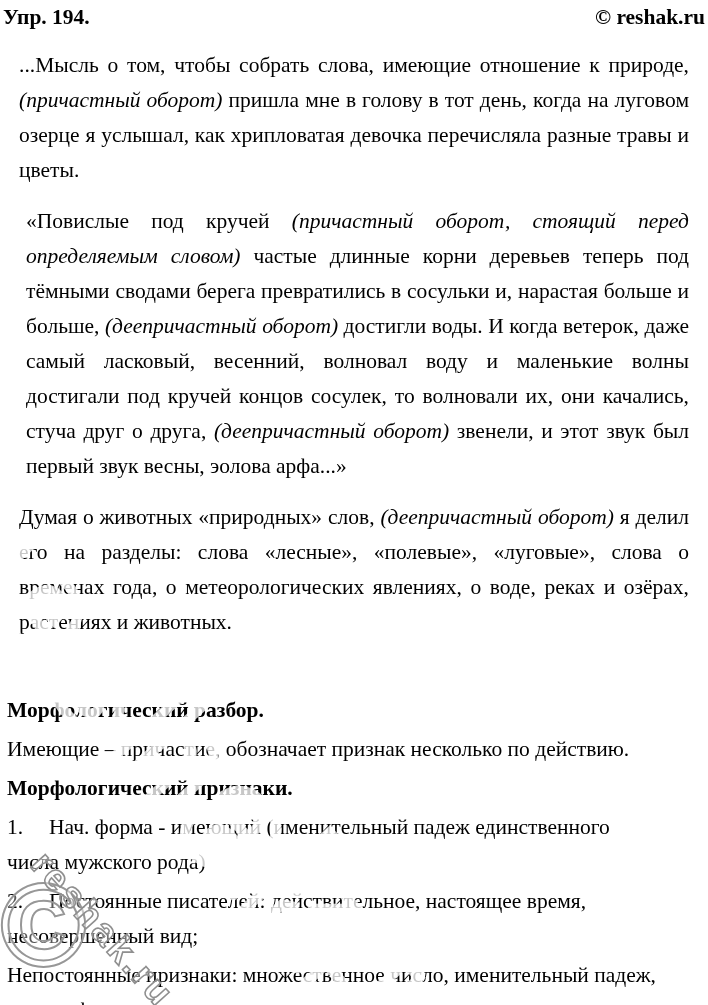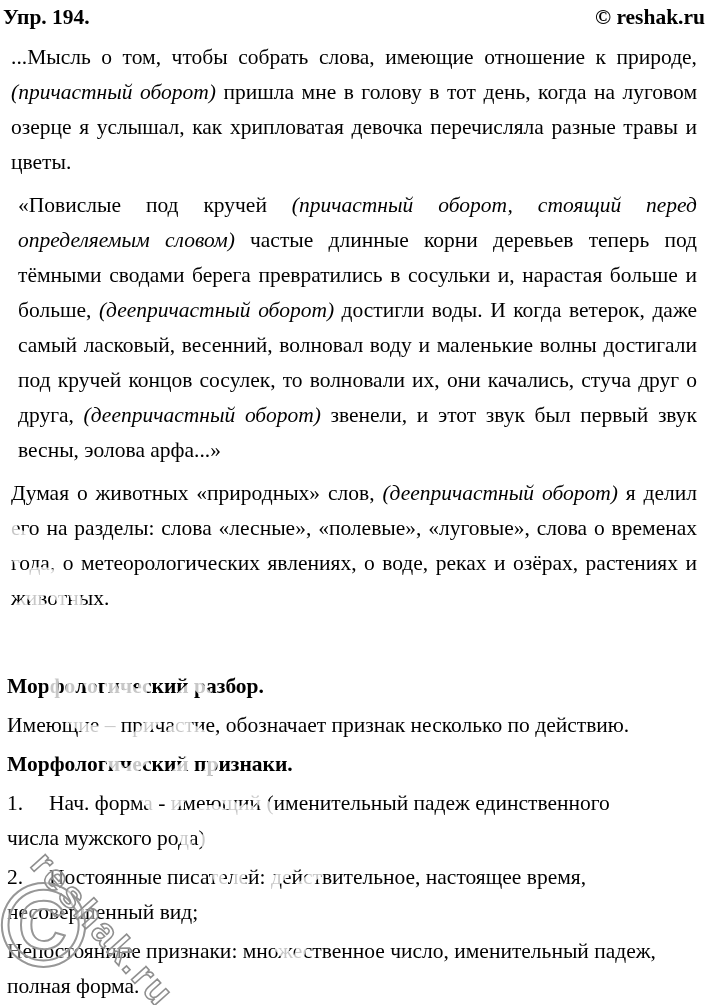--- a/index.html
+++ b/index.html
@@ -9,21 +9,21 @@
     font-family: "Liberation Serif", serif;
     font-size: 21.5px; line-height: 35px;
     overflow: hidden;
   }
   .page { position: relative; width: 702px; height: 1002px; padding: 3px 3px 0 3px; z-index: 0; }
 
   .doc-header { display: flex; justify-content: space-between; align-items: flex-start; line-height: 29px; }
   .exercise { font-weight: bold; }
   .copyright { font-weight: bold; }
 
-  .essay p { margin: 8px; text-align: justify; }
+  .essay p { margin: 16px; text-align: justify; }
   .essay p.quote { padding-left: 7px; }
   .it { font-style: italic; }
   .b { font-weight: normal; }
 
   .morph { margin-top: 53px; text-align: left; }
   .morph p { margin: 4px; }
   .morph .heading { font-weight: bold; }
   .list-item { margin-left: 38px; }
   .list-item .num { display: inline-block; width: 42px; font-style: normal; }
   .li-1 .li-text { display: inline; }

